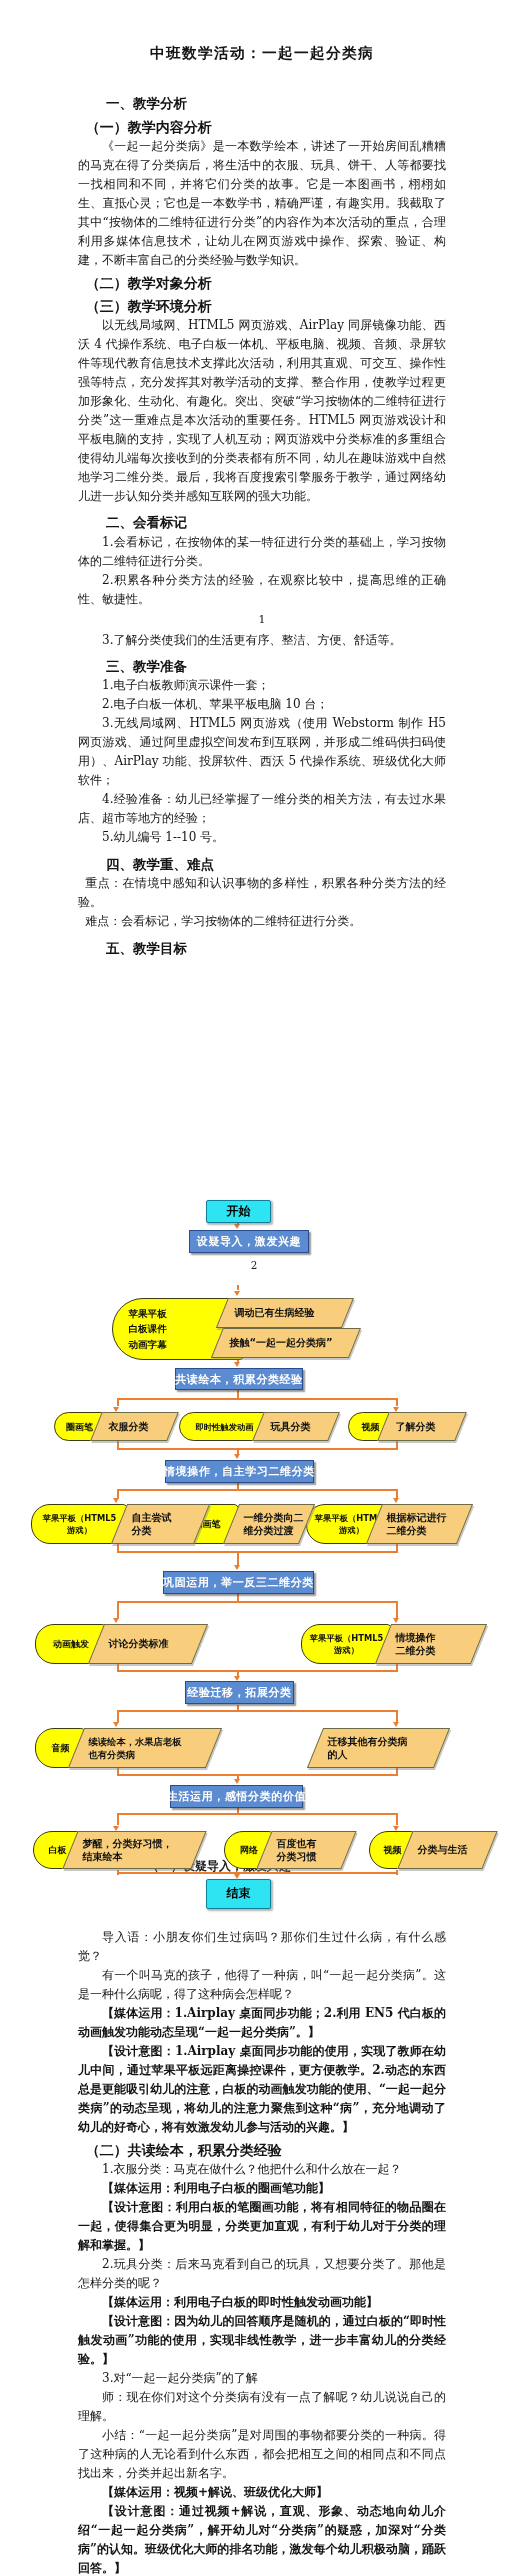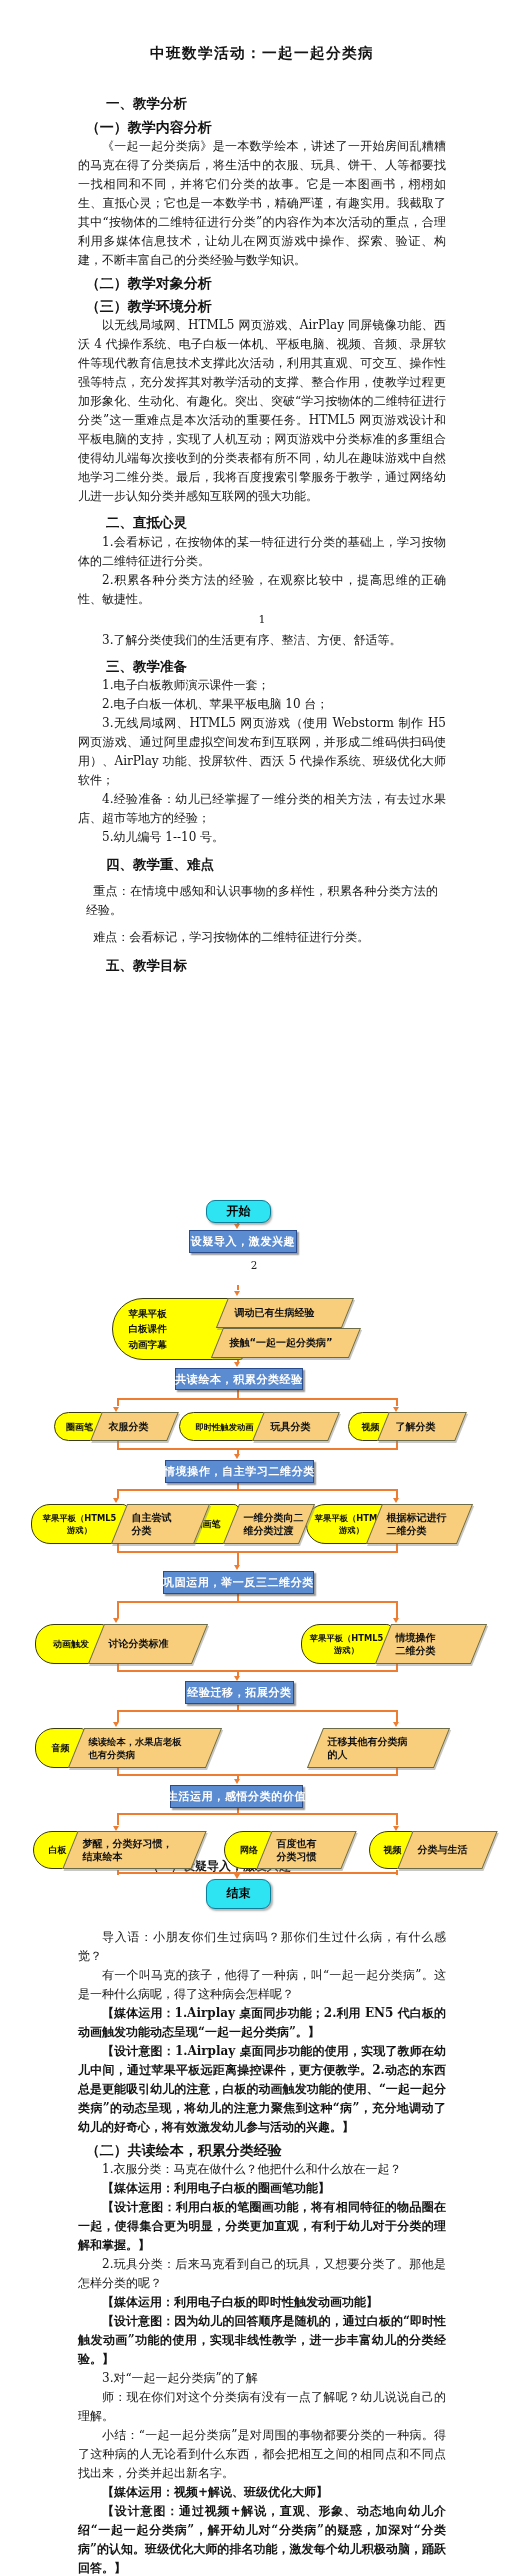--- a/index.html
+++ b/index.html
@@ -7,26 +7,26 @@
         font-family:"DejaVu Serif",serif;color:#141414;overflow:hidden;}
   
   .doc{position:absolute;left:78px;width:368px;font-size:12px;line-height:19px;text-align:justify;}
   .doc-top{top:41px;}
   .doc-bottom{top:1928px;}
   .doc-title{text-align:center;font-weight:bold;font-size:14.7px;line-height:24px;margin:0 0 28px 0;letter-spacing:1.3px;}
   .h1{font-size:13.5px;font-weight:bold;line-height:20.5px;margin:6.4px 0 0 28px;text-align:left;}
   .h2{font-size:14px;font-weight:bold;line-height:20px;margin:3.2px 0 0 7.7px;text-align:left;}
   .p{margin:0;text-indent:2em;}
   .pb{margin:0;text-indent:2em;font-weight:bold;}
-  .pflush{margin:8px;text-indent:0.6em;}
+  .pflush{margin:0;text-indent:0.6em;}
   .pgnum{text-align:center;font-size:11px;line-height:19px;margin:1.3px 0;}
   
   .fc{position:absolute;left:0;top:0;width:508px;height:2576px;font-family:"DejaVu Sans",sans-serif;}
   .fc > div{position:absolute;box-sizing:border-box;}
-  .term{background:#2ee3f2;border:1.3px solid #0d7f99;border-radius:9px;
+  .term{background:#2ee3f2;border:1.3px solid #0d7f99;border-radius:2px;
         display:flex;align-items:center;justify-content:center;
         font-size:12px;font-weight:bold;color:#000;box-shadow:1.3px 1.9px 1.9px rgba(90,90,90,.45);z-index:3;}
   .proc{background:#5b8bd0;border:1.3px solid #2b4c8c;color:#fff;font-weight:bold;font-size:11px;
         display:flex;align-items:center;justify-content:center;letter-spacing:0.6px;
         box-shadow:1.9px 1.9px 1.3px rgba(70,70,70,.55);z-index:3;white-space:nowrap;}
   .pill{background:#ffff00;border:1.3px solid #3a3a10;border-radius:19px 5.1px 5.1px 19px;
         display:flex;align-items:center;justify-content:center;text-align:center;
         font-size:9px;font-weight:bold;color:#111;white-space:pre-line;line-height:12px;z-index:1;}
   .pill-big{border-radius:70px 6.4px 6.4px 70px;justify-content:flex-start;text-align:left;
         padding-left:15.4px;font-size:9.6px;line-height:15.4px;}
@@ -48,21 +48,21 @@
 <div class="page">
 
   <div class="doc doc-top">
     <div class="doc-title">中班数学活动：一起一起分类病</div>
     <div class="h1">一、教学分析</div>
     <div class="h2">（一）教学内容分析</div>
     <p class="p">《一起一起分类病》是一本数学绘本，讲述了一开始房间乱糟糟的马克在得了分类病后，将生活中的衣服、玩具、饼干、人等都要找一找相同和不同，并将它们分类的故事。它是一本图画书，栩栩如生、直抵心灵；它也是一本数学书，精确严谨，有趣实用。我截取了其中“按物体的二维特征进行分类”的内容作为本次活动的重点，合理利用多媒体信息技术，让幼儿在网页游戏中操作、探索、验证、构建，不断丰富自己的分类经验与数学知识。</p>
     <div class="h2">（二）教学对象分析</div>
     <div class="h2">（三）教学环境分析</div>
     <p class="p">以无线局域网、HTML5 网页游戏、AirPlay 同屏镜像功能、西沃 4 代操作系统、电子白板一体机、平板电脑、视频、音频、录屏软件等现代教育信息技术支撑此次活动，利用其直观、可交互、操作性强等特点，充分发挥其对教学活动的支撑、整合作用，使教学过程更加形象化、生动化、有趣化。突出、突破“学习按物体的二维特征进行分类”这一重难点是本次活动的重要任务。HTML5 网页游戏设计和平板电脑的支持，实现了人机互动；网页游戏中分类标准的多重组合使得幼儿端每次接收到的分类表都有所不同，幼儿在趣味游戏中自然地学习二维分类。最后，我将百度搜索引擎服务于教学，通过网络幼儿进一步认知分类并感知互联网的强大功能。</p>
-    <div class="h1">二、直抵心灵</div>
+    <div class="h1">二、会看标记</div>
     <p class="p">1.会看标记，在按物体的某一特征进行分类的基础上，学习按物体的二维特征进行分类。</p>
     <p class="p">2.积累各种分类方法的经验，在观察比较中，提高思维的正确性、敏捷性。</p>
     <div class="pgnum">1</div>
     <p class="p">3.了解分类使我们的生活更有序、整洁、方便、舒适等。</p>
     <div class="h1">三、教学准备</div>
     <p class="p">1.电子白板教师演示课件一套；</p>
     <p class="p">2.电子白板一体机、苹果平板电脑 10 台；</p>
     <p class="p">3.无线局域网、HTML5 网页游戏（使用 Webstorm 制作 H5 网页游戏、通过阿里虚拟空间发布到互联网，并形成二维码供扫码使用）、AirPlay 功能、投屏软件、西沃 5 代操作系统、班级优化大师软件；</p>
     <p class="p">4.经验准备：幼儿已经掌握了一维分类的相关方法，有去过水果店、超市等地方的经验；</p>
     <p class="p">5.幼儿编号 1--10 号。</p>
@@ -71,21 +71,21 @@
     <p class="pflush">难点：会看标记，学习按物体的二维特征进行分类。</p>
     <div class="h1">五、教学目标</div>
   </div>
 
   <div class="fc">
 
     <div class="term" style="left:206px;top:1200px;width:65px;height:23px;">开始</div>
     <div class="vl" style="left:237px;top:1223px;height:1.9px;"></div>
     <div class="ah" style="left:234px;top:1224px;"></div>
 
-    <div class="proc" style="left:189px;top:1230px;width:108px;height:23px;">设疑导入，激发兴趣</div>
+    <div class="proc" style="left:189px;top:1230px;width:120px;height:23px;">设疑导入，激发兴趣</div>
     <div class="marker" style="left:241px;top:1259px;width:26px;">2</div>
     <div class="vl" style="left:237px;top:1285px;height:5.1px;"></div>
     <div class="ah" style="left:234px;top:1291px;"></div>
 
     <div class="pill pill-big" style="left:112px;top:1298px;width:131px;height:62px;">苹果平板
 白板课件
 动画字幕</div>
     <div class="para" style="left:222px;top:1298px;width:126px;height:29.5px;">
       <div class="parain">调动已有生病经验</div>
     </div>

